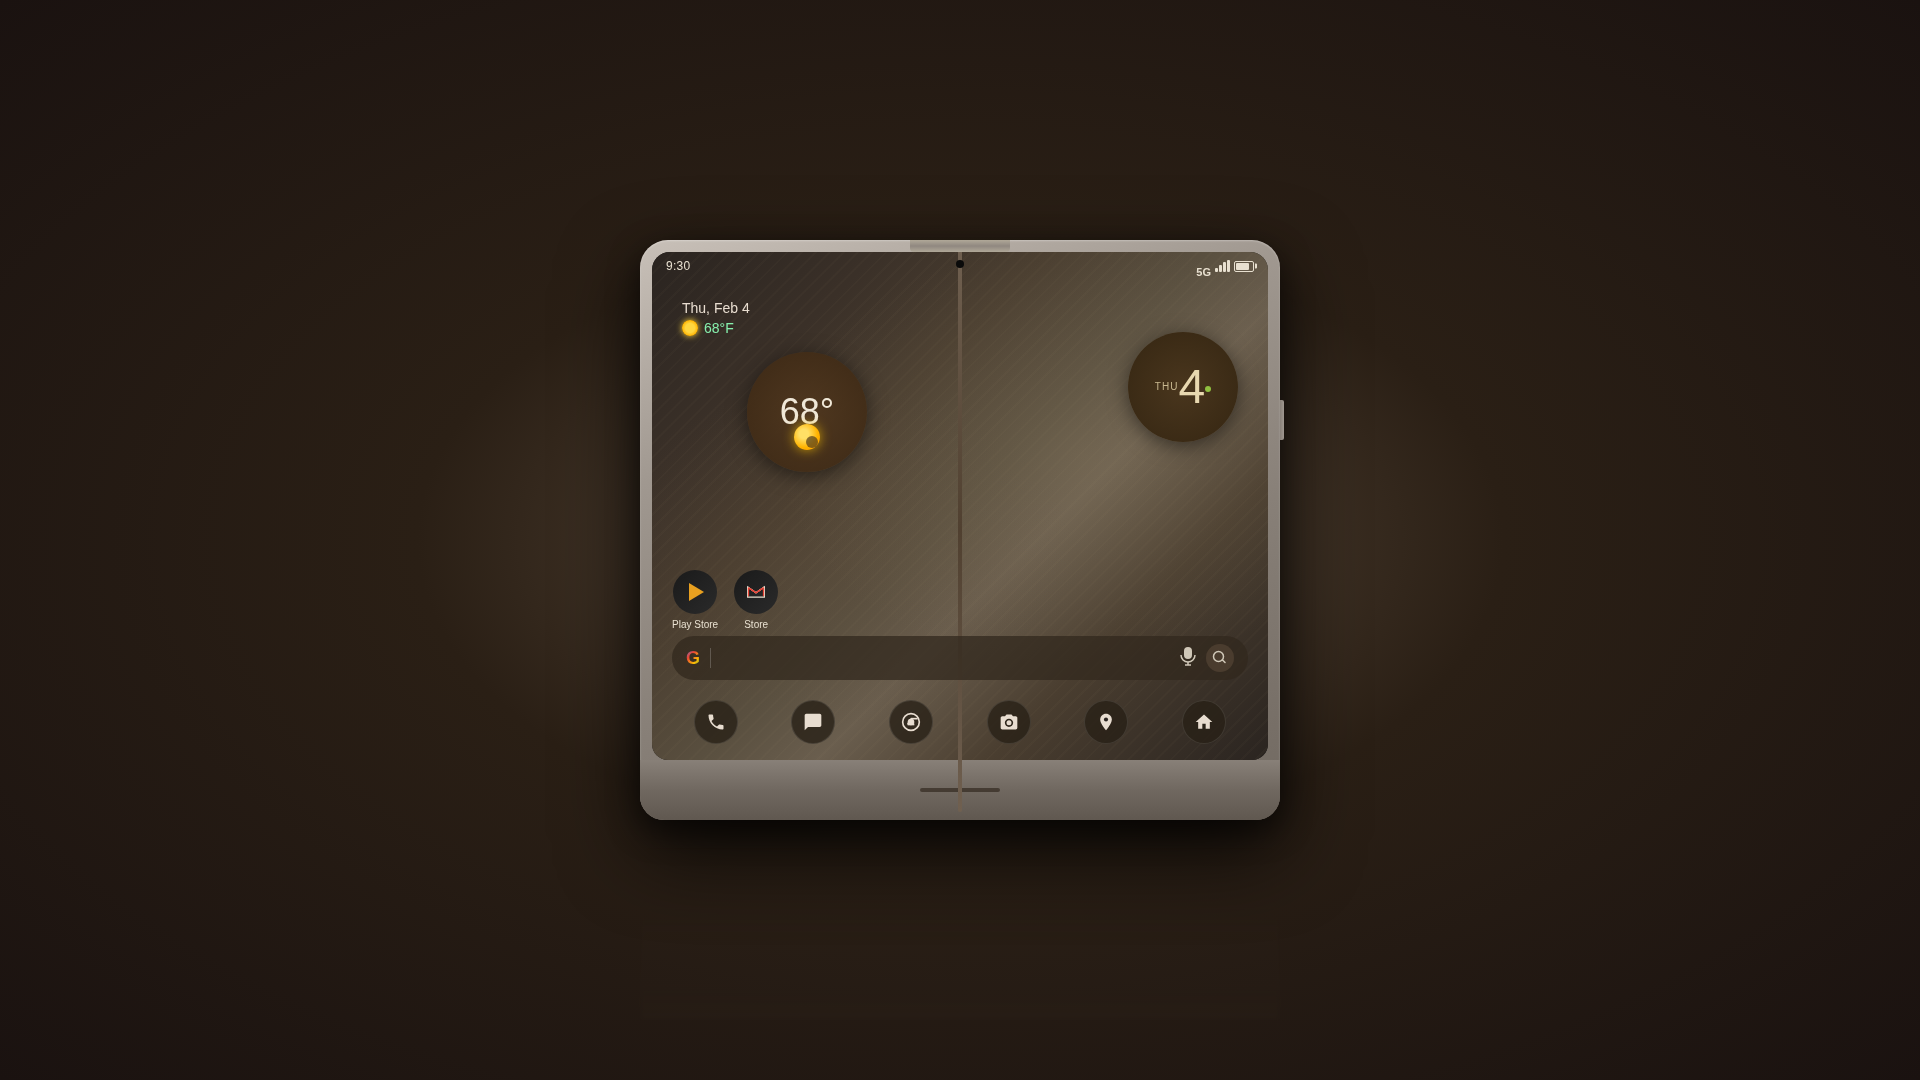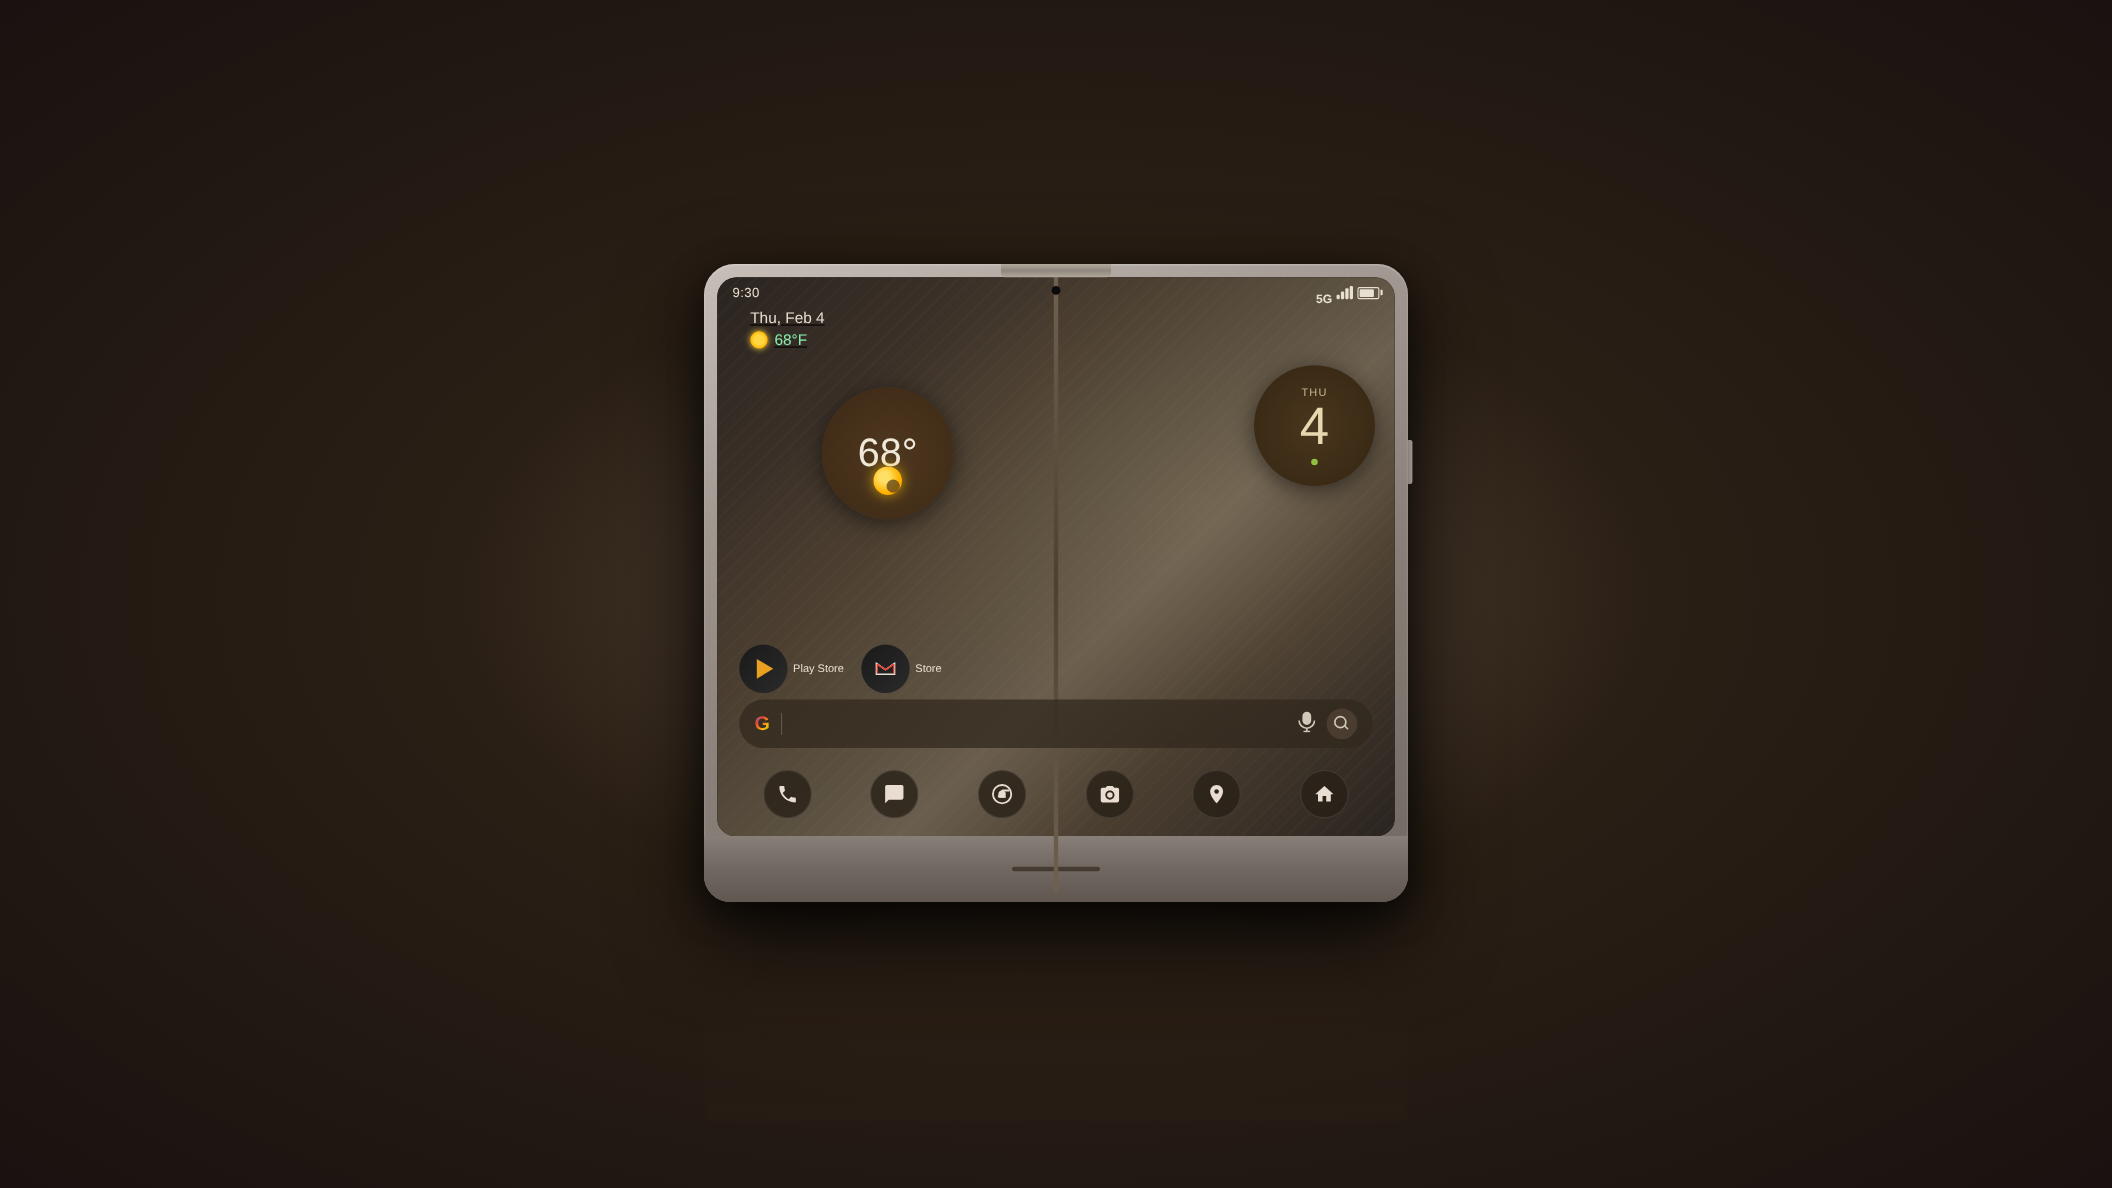--- a/index.html
+++ b/index.html
@@ -177,24 +177,23 @@
       width: 8px;
       height: 8px;
       background: #0a0a0a;
       border-radius: 50%;
       z-index: 25;
     }
 
     
     .date-weather-widget {
       position: absolute;
-      top: 29px;
+      top: 48px;
       left: 30px;
       z-index: 15;
-      text-decoration: underline;
     }
 
     .widget-date {
       color: #e8ddd0;
       font-size: 14px;
       font-weight: 500;
       margin-bottom: 4px;
     }
 
     .widget-temp-row {
@@ -239,27 +238,26 @@
       color: #f0e8d8;
       font-size: 36px;
       font-weight: 300;
       line-height: 1;
     }
 
     
     .clock-widget-circle {
       position: absolute;
       top: 80px;
-      right: 18px;
+      right: 30px;
       width: 110px;
       height: 110px;
       background: radial-gradient(circle, rgba(70,50,25,0.92) 0%, rgba(50,35,15,0.95) 100%);
       border-radius: 50%;
       display: flex;
-      flex-direction: column;
       align-items: center;
       justify-content: center;
       z-index: 15;
       box-shadow: 0 4px 20px rgba(0,0,0,0.5);
     }
 
     .clock-day-label {
       color: #c8b890;
       font-size: 10px;
       font-weight: 500;
@@ -288,21 +286,21 @@
       position: absolute;
       bottom: 130px;
       left: 20px;
       display: flex;
       gap: 16px;
       z-index: 15;
     }
 
     .app-icon-item {
       display: flex;
-      flex-direction: row;
+      flex-direction: column;
       align-items: center;
       gap: 5px;
       cursor: pointer;
     }
 
     .app-icon-circle {
       width: 44px;
       height: 44px;
       border-radius: 50%;
       display: flex;

